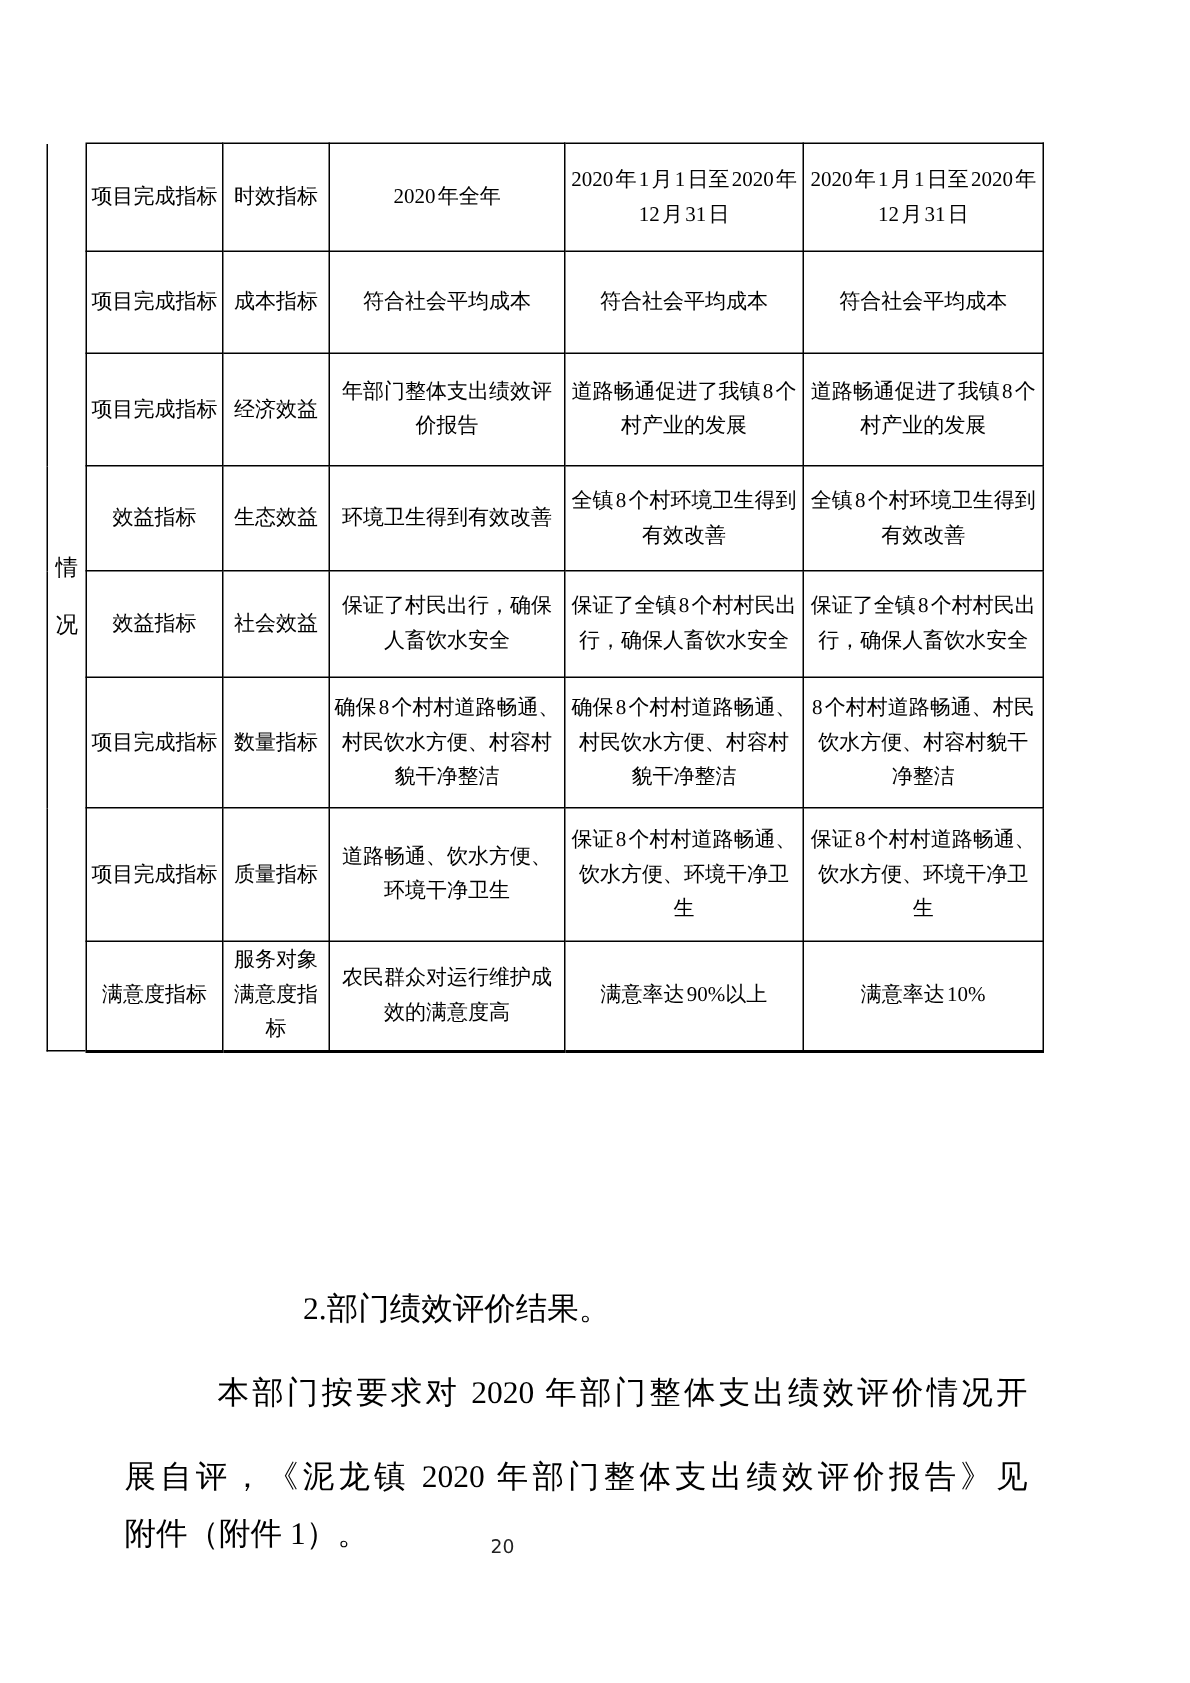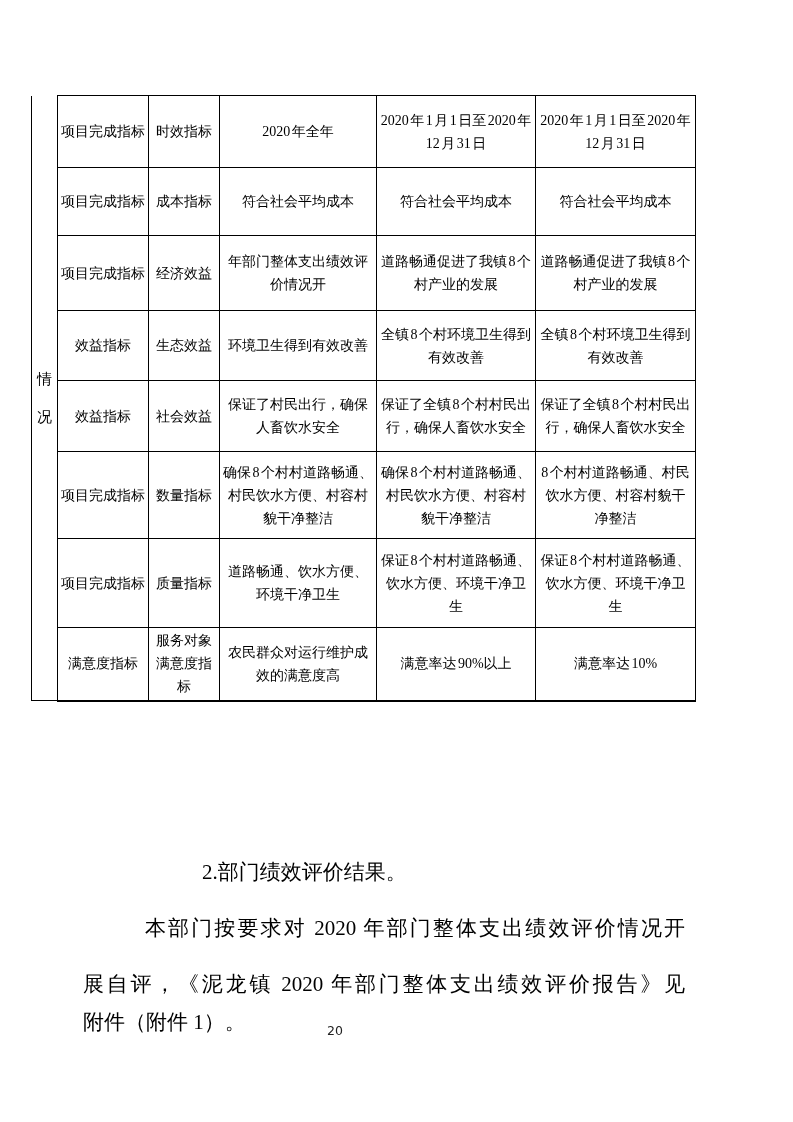--- a/index.html
+++ b/index.html
@@ -98,21 +98,21 @@
       <tr class="r2">
         <td>项目完成指标</td>
         <td>成本指标</td>
         <td>符合社会平均成本</td>
         <td>符合社会平均成本</td>
         <td>符合社会平均成本</td>
       </tr>
       <tr class="r3">
         <td>项目完成指标</td>
         <td>经济效益</td>
-        <td>年部门整体支出绩效评价情况开</td>
+        <td>年部门整体支出绩效评价报告</td>
         <td>道路畅通促进了我镇 8 个村产业的发展</td>
         <td>道路畅通促进了我镇 8 个村产业的发展</td>
       </tr>
       <tr class="r4">
         <td>效益指标</td>
         <td>生态效益</td>
         <td>环境卫生得到有效改善</td>
         <td>全镇 8 个村环境卫生得到有效改善</td>
         <td>全镇 8 个村环境卫生得到有效改善</td>
       </tr>

